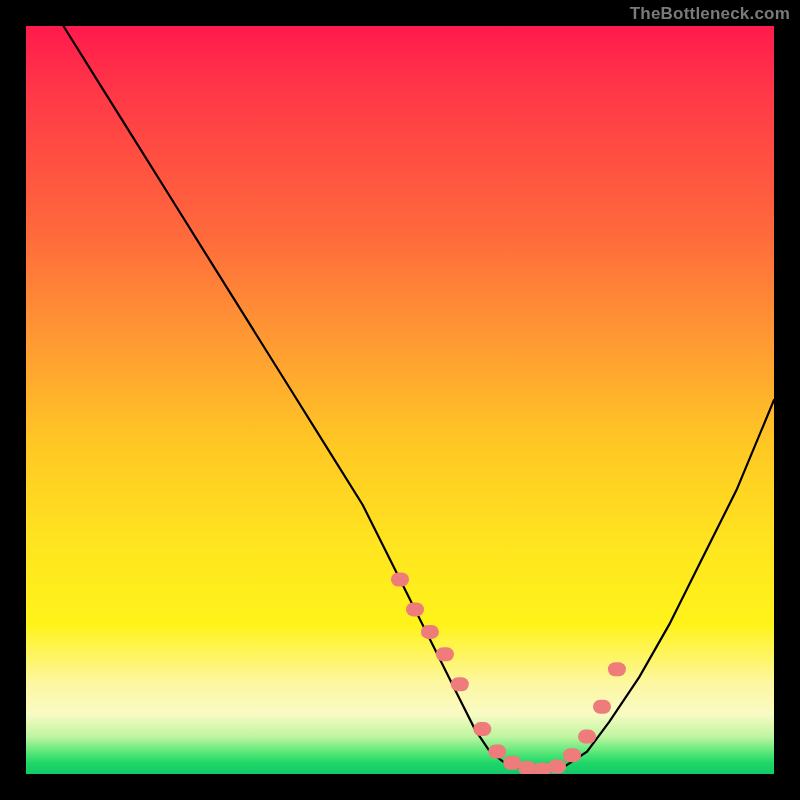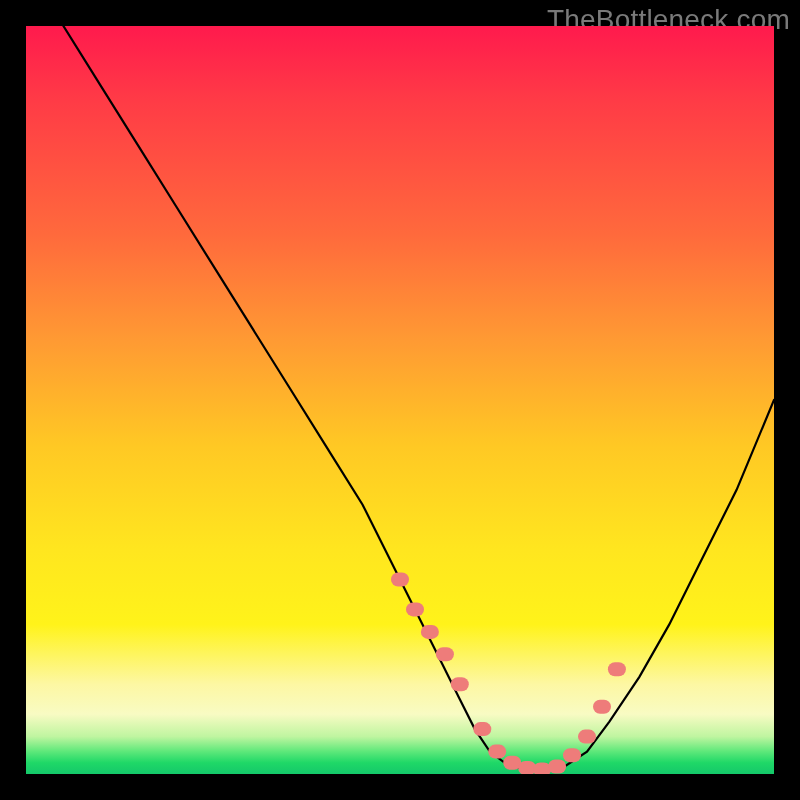--- a/index.html
+++ b/index.html
@@ -40,22 +40,22 @@
       #5de87a 97%,
       #1fd867 98.5%,
       #14c86a 100%
     );
   }
   .watermark {
     position: absolute;
     top: 4px;
     right: 10px;
     font-family: Arial, Helvetica, sans-serif;
-    font-size: 28px;
-    font-weight: 400;
+    font-size: 17px;
+    font-weight: 700;
     color: #7a7a7a;
     letter-spacing: 0.2px;
     user-select: none;
   }
   svg.curve {
     position: absolute;
     left: 0;
     top: 0;
     width: 748px;
     height: 748px;

